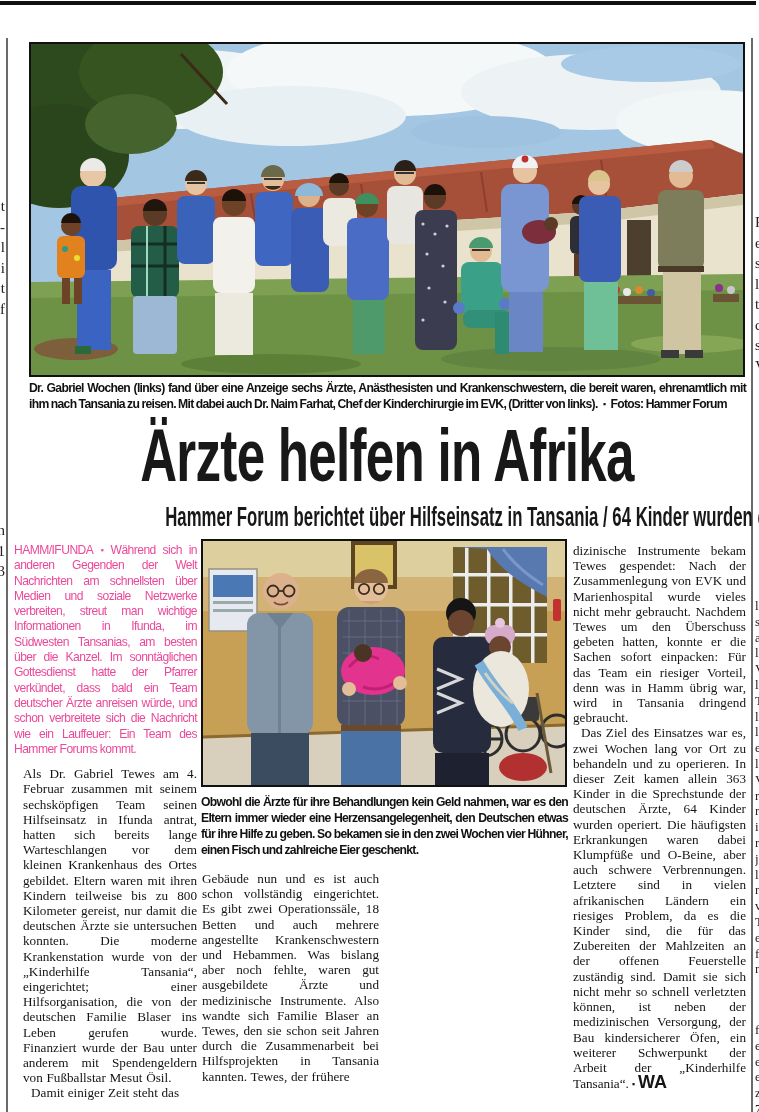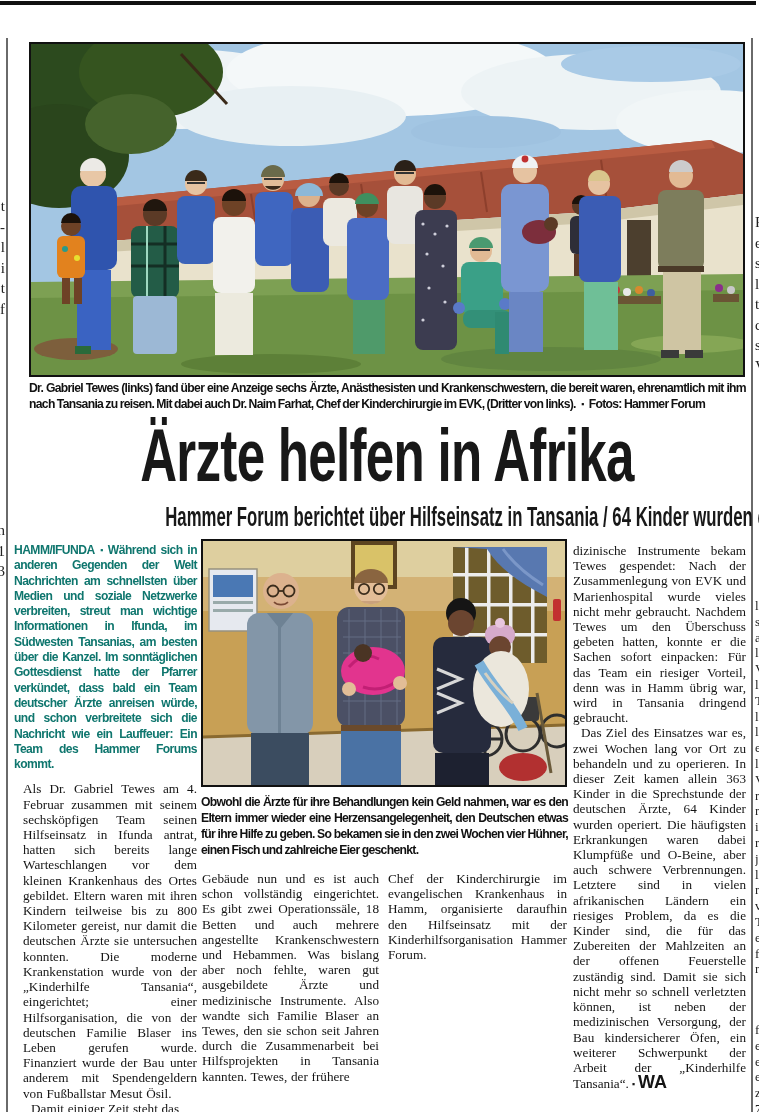--- a/index.html
+++ b/index.html
@@ -29,22 +29,22 @@
   #headline{position:absolute;left:29px;top:416px;width:717px;text-align:left;}
   #headline .scale{transform:scaleX(0.69);transform-origin:50% 0;white-space:nowrap;
                    font-weight:bold;font-size:74px;line-height:80px;letter-spacing:-1px;color:#181818;}
   #subheadline{position:absolute;left:29px;top:501px;width:717px;text-align:center;}
   #subheadline .scale{transform:scaleX(0.62);transform-origin:50% 0;white-space:nowrap;
                    font-weight:bold;font-size:27px;line-height:32px;color:#181818;}
 
   .col{position:absolute;text-align:justify;}
   .serif{font-family:"Liberation Serif",serif;font-size:13.2px;line-height:15.2px;
          word-spacing:0.4px;color:#141414;}
-  .lead{font-weight:bold;font-size:12.1px;line-height:15.3px;letter-spacing:-0.55px;
-        word-spacing:-0.3px;color:#0f766e;}
+  .lead{font-weight:normal;font-size:12.1px;line-height:15.3px;letter-spacing:-0.55px;
+        word-spacing:-0.3px;color:#ec4899;}
   #col1{left:14px;top:543px;width:183px;}
   #col1 .serif{margin-top:9px;margin-left:9px;}
   #col2a{left:202px;top:871px;width:177px;}
   #col2b{left:388px;top:871px;width:179px;}
   #col3{left:573px;top:543px;width:173px;}
   p{margin:0;}
   p.indent{text-indent:8px;}
   .sign{font-family:"Liberation Sans",sans-serif;font-weight:bold;font-size:18px;}
 </style>
 </head>
@@ -278,21 +278,21 @@
             <rect x="627" y="222" width="46" height="6" fill="#4a3a28"></rect>
             <rect x="632" y="228" width="38" height="82" fill="#cfc5a3"></rect>
             <rect x="630" y="306" width="18" height="8" fill="#3a3a3a"></rect>
             <rect x="654" y="306" width="18" height="8" fill="#3a3a3a"></rect>
           </g>
       </g>
     </svg>
   </div>
 
   <div class="caption" id="caption-top">
-    <span>Dr. Gabriel Tewes (links) fand über eine Anzeige sechs Ärzte, Anästhesisten und Krankenschwestern, die bereit waren, ehrenamtlich mit ihm nach Tansania zu reisen. Mit dabei auch Dr. Naim Farhat, Chef der Kinderchirurgie im EVK, (Dritter von links).</span>
+    <span>Dr. Gabriel Wochen (links) fand über eine Anzeige sechs Ärzte, Anästhesisten und Krankenschwestern, die bereit waren, ehrenamtlich mit ihm nach Tansania zu reisen. Mit dabei auch Dr. Naim Farhat, Chef der Kinderchirurgie im EVK, (Dritter von links).</span>
     <span class="bullet">▪</span>
     <span>Fotos: Hammer Forum</span>
   </div>
 
   <div id="headline">
     <div class="scale">Ärzte helfen in Afrika</div>
   </div>
   <div id="subheadline">
     <div class="scale">Hammer Forum berichtet über Hilfseinsatz in Tansania / 64 Kinder wurden operiert</div>
   </div>
@@ -396,21 +396,20 @@
       <ellipse cx="320" cy="226" rx="24" ry="14" fill="#b23030"></ellipse>
     </svg>
   </div>
 
   <div class="caption" id="caption-inline">Obwohl die Ärzte für ihre Behandlungen kein Geld nahmen, war es den Eltern immer wieder eine Herzensangelegenheit, den Deutschen etwas für ihre Hilfe zu geben. So bekamen sie in den zwei Wochen vier Hühner, einen Fisch und zahlreiche Eier geschenkt.</div>
 
   <div class="col" id="col2a">
     <p class="serif">Gebäude nun und es ist auch schon vollständig eingerichtet. Es gibt zwei Operationssäle, 18 Betten und auch mehrere angestellte Krankenschwestern und Hebammen. Was bislang aber noch fehlte, waren gut ausgebildete Ärzte und medizinische Instrumente. Also wandte sich Familie Blaser an Tewes, den sie schon seit Jahren durch die Zusammenarbeit bei Hilfsprojekten in Tansania kannten. Tewes, der frühere</p>
   </div>
   <div class="col" id="col2b">
-    <p class="serif">Chef der Kinderchirurgie im evangelischen Krankenhaus in Hamm, organisierte daraufhin den Hilfseinsatz mit der Kinderhilfsorganisation Hammer Forum.</p>
   </div>
 
   <div class="col" id="col3">
     <p class="serif">dizinische Instrumente bekam Tewes gespendet: Nach der Zusammenlegung von EVK und Marienhospital wurde vieles nicht mehr gebraucht. Nachdem Tewes um den Überschuss gebeten hatten, konnte er die Sachen sofort einpacken: Für das Team ein riesiger Vorteil, denn was in Hamm übrig war, wird in Tansania dringend gebraucht.</p>
     <p class="serif indent"><span>Das Ziel des Einsatzes war es, zwei Wochen lang vor Ort zu behandeln und zu operieren. In dieser Zeit kamen allein 363 Kinder in die Sprechstunde der deutschen Ärzte, 64 Kinder wurden operiert. Die häufigsten Erkrankungen waren dabei Klumpfüße und O-Beine, aber auch schwere Verbrennungen. Letztere sind in vielen afrikanischen Ländern ein riesiges Problem, da es die Kinder sind, die für das Zubereiten der Mahlzeiten an der offenen Feuerstelle zuständig sind. Damit sie sich nicht mehr so schnell verletzten können, ist neben der medizinischen Versorgung, der Bau kindersicherer Öfen, ein weiterer Schwerpunkt der Arbeit der „Kinderhilfe Tansania“.</span><span class="bullet">▪</span><span class="sign">WA</span></p>
   </div>
 
 </div>
 
 </body></html>

